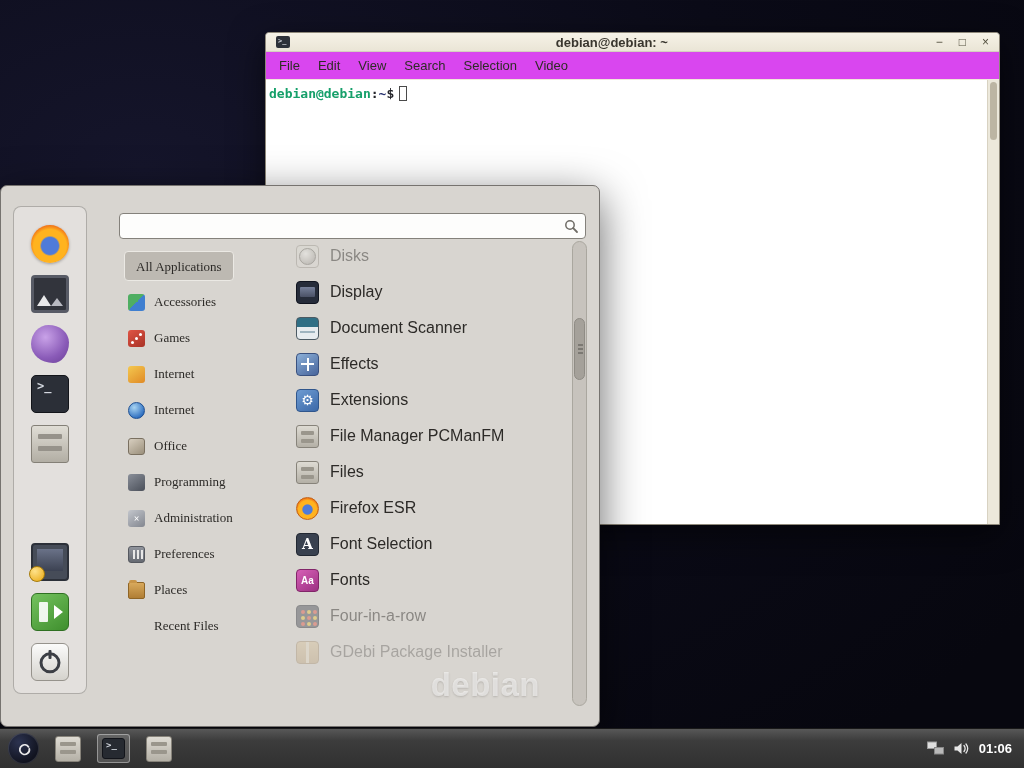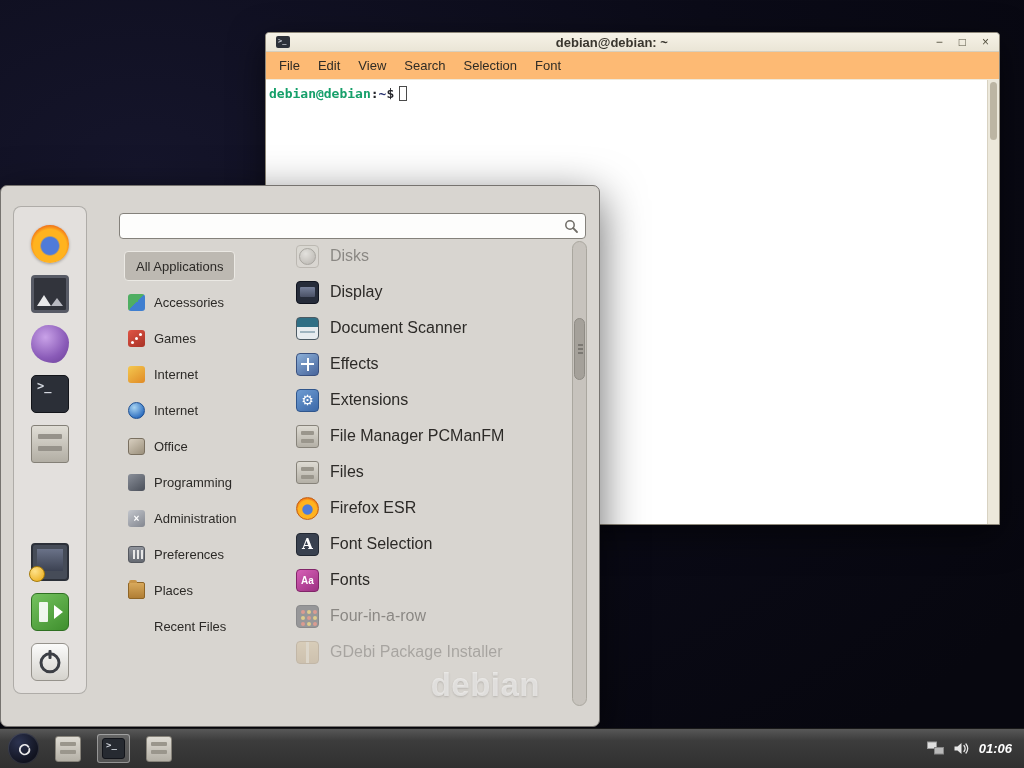--- a/index.html
+++ b/index.html
@@ -8,42 +8,42 @@
   .desktop{position:absolute;inset:0;background:radial-gradient(1100px 750px at 14% 22%, #15152b 0%, #0b0b18 55%, #07070f 100%);}
 
   
   .terminal-window{position:absolute;left:265px;top:32px;width:735px;height:493px;background:#fff;border:1px solid #8f897b;border-radius:4px 4px 0 0;box-shadow:0 10px 34px rgba(0,0,0,.55);display:flex;flex-direction:column;z-index:10;}
   .titlebar{height:19px;flex:none;background:linear-gradient(#f6f2e7,#eae5d6);border-bottom:1px solid #d5cfbf;display:flex;align-items:center;padding:0 10px;border-radius:4px 4px 0 0;}
   .title-icon{width:14px;height:12px;background:#2d3139;border-radius:2px;margin-right:6px;position:relative;flex:none;}
   .title-icon::after{content:">_";position:absolute;left:2px;top:1px;color:#cfd3da;font:bold 7px "DejaVu Sans Mono",monospace;}
   .title{flex:1;text-align:center;font-size:13px;font-weight:bold;color:#39362e;}
   .win-controls{display:flex;gap:16px;margin-left:8px;}
   .win-btn{font-size:12px;color:#53503f;line-height:1;}
-  .menubar{height:28px;flex:none;background:#fdba74;display:flex;align-items:center;padding:0 4px;border-bottom:1px solid #efe9da;}
+  .menubar{height:28px;flex:none;background:#d946ef;display:flex;align-items:center;padding:0 4px;border-bottom:1px solid #efe9da;}
   .mi{font-size:13px;color:#2f2c26;padding:5px 9px;}
   .term-body{flex:1;position:relative;background:#fff;font-family:"DejaVu Sans Mono","Liberation Mono",monospace;font-size:13px;padding:6px 16px 0 3px;}
   .p-user{color:#16a06a;font-weight:bold;}
   .p-col,.p-dol{color:#23242a;font-weight:bold;}
   .p-path{color:#26306e;font-weight:bold;}
   .cursor{display:inline-block;width:8px;height:15px;border:1px solid #4a4a4a;vertical-align:text-bottom;margin-left:5px;}
   .term-scroll{position:absolute;top:0;right:0;bottom:0;width:12px;background:#ece8db;border-left:1px solid #d8d2c2;}
   .term-thumb{position:absolute;top:2px;left:2px;width:7px;height:58px;background:#bcb5a3;border-radius:4px;}
 
   
   .app-menu{position:absolute;left:0;top:185px;width:600px;height:542px;background:#d8d5d0;border:1px solid #76736f;border-radius:7px;box-shadow:0 12px 44px rgba(0,0,0,.6);overflow:hidden;z-index:20;}
   .fav-panel{position:absolute;left:12px;top:20px;width:74px;height:488px;background:rgba(255,255,255,.28);border:1px solid rgba(110,108,104,.45);border-radius:8px;display:flex;flex-direction:column;align-items:center;padding:18px 0 12px;gap:12px;}
   .fav{width:38px;height:38px;flex:none;position:relative;}
   .push{margin-top:auto;}
 
   .search-box{position:absolute;left:118px;top:27px;width:467px;height:26px;background:#fdfdfc;border:1px solid #84817b;border-radius:4px;display:flex;align-items:center;padding:0 6px;}
   .search-input{flex:1;border:none;outline:none;background:transparent;font-size:13px;color:#222;height:100%;}
   .search-icon{flex:none;}
 
   .cat-list{position:absolute;left:120px;top:62px;width:168px;}
-  .cat-row{height:36px;display:flex;align-items:center;gap:9px;padding-left:7px;}
+  .cat-row{height:36px;display:flex;align-items:center;gap:9px;padding-left:7px;font-family:Liberation Serif, serif;}
   .sel-pill{background:#bdb9b2;border:1px solid #ebe9e4;border-radius:4px;padding:5px 11px;margin-left:-4px;white-space:nowrap;}
   .cat-label{font-size:13px;color:#2c2a27;white-space:nowrap;}
   .ci{width:17px;height:17px;border-radius:3px;flex:none;position:relative;display:flex;align-items:center;justify-content:center;color:#fff;font-size:10px;}
   .ci-spacer{visibility:hidden;}
 
   .app-list{position:absolute;left:289px;top:52px;width:280px;}
   .app-row{height:36px;display:flex;align-items:center;gap:11px;padding-left:6px;}
   .app-label{font-size:16px;color:#2c2a27;white-space:nowrap;}
   .dim{opacity:.45;}
   .dim2{opacity:.28;}
@@ -111,21 +111,21 @@
   .fi-lock::before{content:"";position:absolute;inset:4px 4px 8px 4px;background:linear-gradient(#6a7288,#3c4252);}
   .fi-lock::after{content:"";position:absolute;left:-4px;bottom:-3px;width:14px;height:14px;border-radius:50%;background:radial-gradient(circle at 35% 30%,#ffe28a,#e8a812);border:1px solid #a87c08;}
   .fi-logout{background:linear-gradient(145deg,#74c25e,#3f8f2e);border:1px solid #2f7022;border-radius:6px;}
   .fi-logout::before{content:"";position:absolute;left:7px;top:8px;bottom:8px;width:9px;background:#fff;opacity:.9;border-radius:1px;}
   .fi-logout::after{content:"";position:absolute;right:5px;top:50%;transform:translateY(-50%);border-top:7px solid transparent;border-bottom:7px solid transparent;border-left:9px solid #fff;}
   .fi-shutdown{background:linear-gradient(#fbfbfa,#d5d3cd);border:1px solid #96938c;border-radius:6px;}
   .fi-shutdown::before{content:"";position:absolute;left:50%;top:50%;transform:translate(-50%,-46%);width:15px;height:15px;border:3px solid #3c3f45;border-radius:50%;}
   .fi-shutdown::after{content:"";position:absolute;left:50%;top:6px;transform:translateX(-50%);width:3px;height:9px;background:#3c3f45;border-radius:1px;}
 
   
-  .taskbar{position:absolute;left:0;bottom:0;width:1024px;height:40px;background:linear-gradient(#585858,#3c3c3c 30%,#303030);border-top:1px solid #191919;display:flex;align-items:center;padding:0 8px;gap:16px;z-index:30;font-style:italic;}
+  .taskbar{position:absolute;left:0;bottom:0;width:1024px;height:40px;background:linear-gradient(#585858,#3c3c3c 30%,#303030);border-top:1px solid #191919;display:flex;align-items:center;padding:0 8px;gap:16px;z-index:30;}
   .tb-menu{width:31px;height:31px;border-radius:50%;background:radial-gradient(circle at 35% 30%,#2c3350,#11131f 70%);display:flex;align-items:center;justify-content:center;box-shadow:inset 0 0 0 1px rgba(255,255,255,.12);}
   .sz26{width:26px;height:26px;}
   .tb-active{padding:3px 4px;background:rgba(255,255,255,.16);border:1px solid rgba(255,255,255,.38);border-radius:3px;}
   .mini-term{width:23px;height:21px;background:#262a31;border:1px solid #12141a;border-radius:3px;position:relative;}
   .mini-term::after{content:">_";position:absolute;left:3px;top:1px;color:#d4d8df;font:bold 9px "DejaVu Sans Mono",monospace;}
   .tray{margin-left:auto;display:flex;align-items:center;gap:9px;padding-right:4px;}
   .clock{font-size:13px;font-weight:bold;color:#fff;}
 </style>
 </head>
 <body>
@@ -141,21 +141,21 @@
         <span class="win-btn">□</span>
         <span class="win-btn">×</span>
       </span>
     </div>
     <div class="menubar">
       <span class="mi">File</span>
       <span class="mi">Edit</span>
       <span class="mi">View</span>
       <span class="mi">Search</span>
       <span class="mi">Selection</span>
-      <span class="mi">Font</span>
+      <span class="mi">Video</span>
     </div>
     <div class="term-body">
       <div>
         <span class="p-user">debian@debian</span><span class="p-col">:</span><span class="p-path">~</span><span class="p-dol">$</span><span class="cursor"></span>
       </div>
       <div class="term-scroll">
         <div class="term-thumb"></div>
       </div>
     </div>
   </div>

